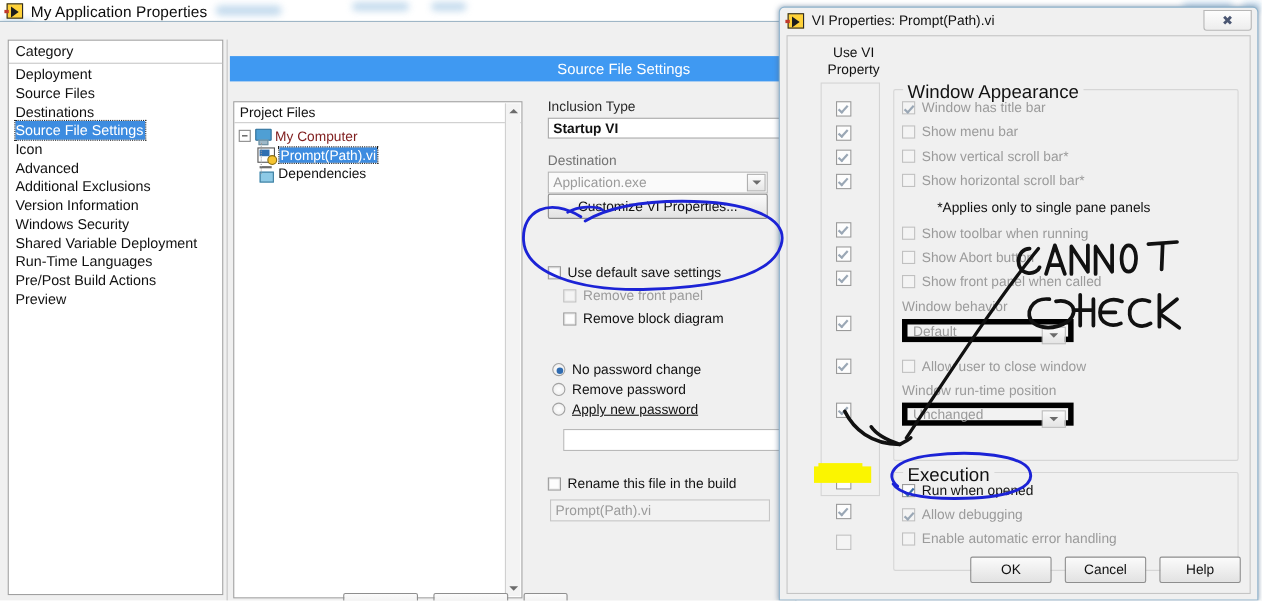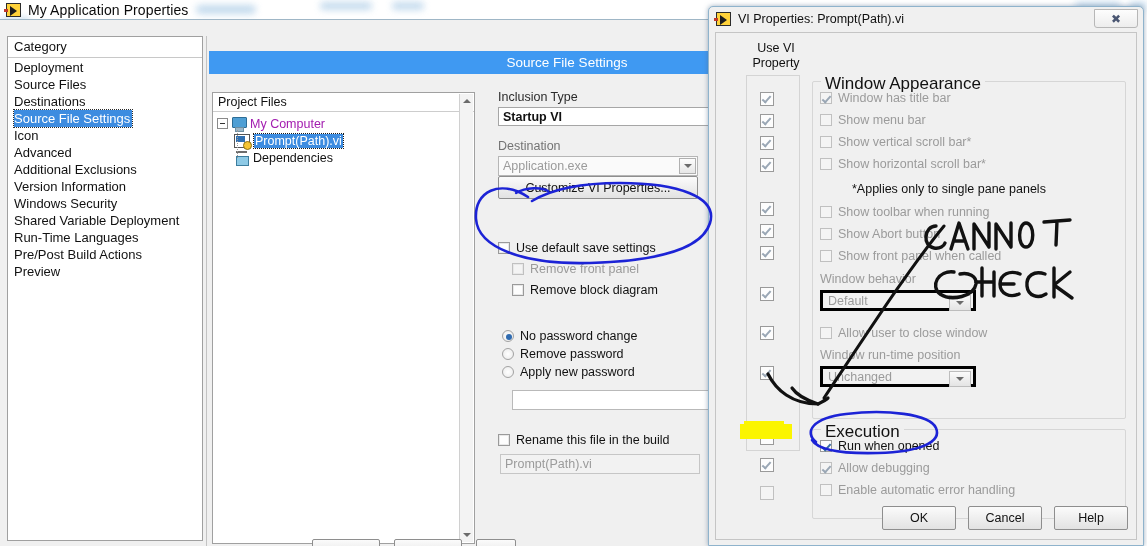--- a/index.html
+++ b/index.html
@@ -133,21 +133,21 @@
     width: 15px; height: 14px; flex: none; margin-right: 4px; position: relative;
   }
   .icon-dep::before{
     content:""; position:absolute; left:2px; top:0px; width:11px; height:2px; background:#6d6d6d;
   }
   .icon-dep::after{
     content:""; position:absolute; left:2px; top:5px; width:11px; height:8px;
     background:#8ecae6; border:1px solid #3d7d9e;
   }
   .tree-label { color: #111; }
-  .tree-label.dim { color: #a21caf; }
+  .tree-label.dim { color: #7f1d1d; }
   .tree-label.sel {
     background:#3d8ce0; color:#ffffff; outline:1px dotted #1a1a1a; padding:0 1px;
   }
   .tree-guide {
     position:absolute; left:24px; top:37px; width:1px; height:28px;
     border-left: 1px dotted #9a9a9a;
   }
 
   
   .vscroll {
@@ -258,21 +258,21 @@
   }
   .group-label {
     position:absolute; top:-8px; left:8px; background:#f0f0f0; padding:0 4px;
     font-size:17px; color:#111;
   }
   .dlg-row { position:absolute; display:flex; align-items:center; font-size:12.5px; }
   .dlg-note {
     position:absolute; font-size:12.5px; color:#111;
   }
   .dlg-combo {
-    position:absolute; height:21px; background:#f2f2f2; border:3px solid #000000;
+    position:absolute; height:21px; background:#f2f2f2; border:5px solid #000000;
     display:flex; align-items:center; padding:0 5px; font-size:12.5px; color:#9b9b9b;
   }
   .dlg-combo .arrowbtn {
     position:absolute; right:2px; top:2px; width:22px; height:16px;
     background: linear-gradient(#fafafa,#e4e4e4); border:1px solid #bdbdbd;
     display:flex;align-items:center;justify-content:center;
   }
   .dlg-btns {
     position:absolute; right:8px; bottom:9px; display:flex; gap:12px;
   }
@@ -386,21 +386,21 @@
       </div>
 
       <div class="radio-row" style="margin-top:29px;padding-left:4px;">
         <span class="radio on"></span>
         <span class="lbl">No password change</span>
       </div>
       <div class="radio-row" style="padding-left:4px;">
         <span class="radio"></span>
         <span class="lbl">Remove password</span>
       </div>
-      <div class="radio-row" style="padding-left:4px;">
+      <div class="radio-row" style="padding-left:4px;text-decoration:underline;">
         <span class="radio"></span>
         <span class="lbl">Apply new password</span>
       </div>
       <div class="pw-input" style="width:198px;margin-top:9px;" title=""></div>
 
       <div class="chk-row" style="margin-top:21px;">
         <span class="chk inner"></span>
         <span class="lbl">Rename this file in the build</span>
       </div>
       <div class="rename-input" style="width:200px;margin-top:6px;margin-left:2px;">Prompt(Path).vi</div>

